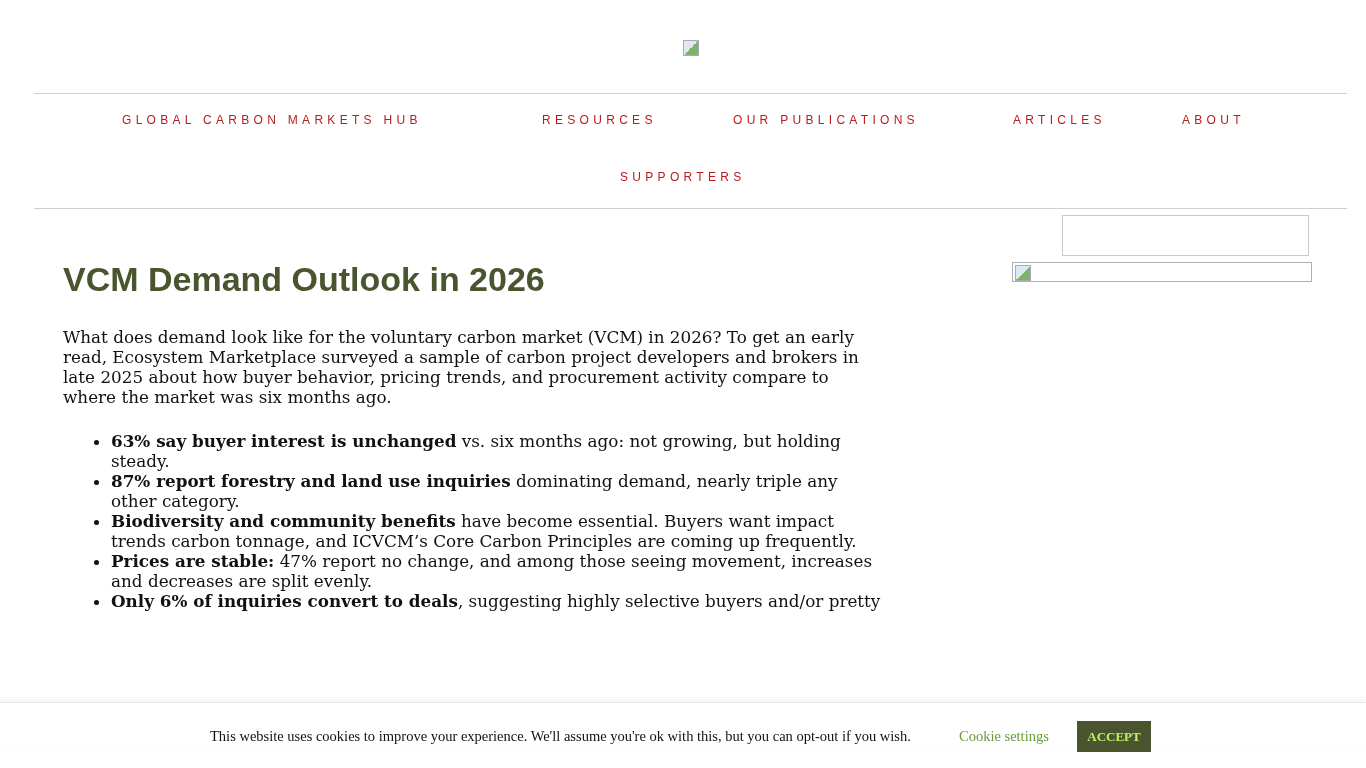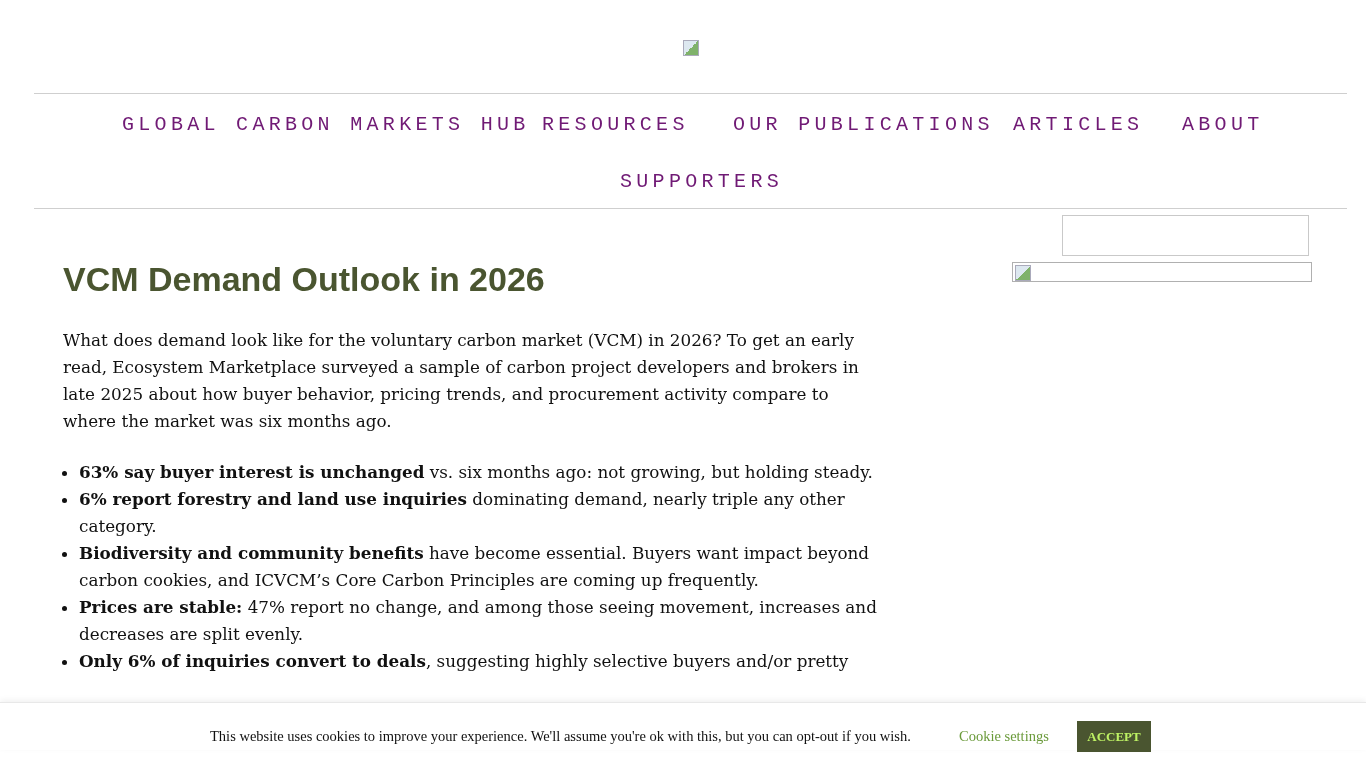--- a/index.html
+++ b/index.html
@@ -3,27 +3,27 @@
   <meta charset="utf-8">
   <style>
     * { box-sizing: border-box; margin: 0; padding: 0; }
     html, body { width: 1366px; height: 768px; overflow: hidden; background: #ffffff; }
     body { position: relative; font-family: "DejaVu Serif", serif; color: #000; }
 
     .logo { position: absolute; left: 683px; top: 40px; width: 16px; height: 16px; }
     .broken-img { display: inline-block; width: 16px; height: 16px; border: 1px solid #aab; background: linear-gradient(135deg, #dde8f0 0 50%, #7fb26a 50% 100%); }
 
     .nav { position: absolute; left: 34px; top: 93px; width: 1313px; height: 116px; border-top: 1px solid #cfcfcf; border-bottom: 1px solid #cfcfcf; }
-    .nav-item { position: absolute; font-family: Liberation Mono, monospace; font-size: 20px; letter-spacing: 4.3px; color: #701a75; text-decoration: none; white-space: nowrap; cursor: pointer; }
+    .nav-item { position: absolute; font-family: Liberation Sans, sans-serif; font-size: 12px; letter-spacing: 4.3px; color: #b91c1c; text-decoration: none; white-space: nowrap; cursor: pointer; }
 
     .title { position: absolute; left: 63px; top: 260px; font-family: "Liberation Sans", sans-serif; font-weight: bold; font-size: 34px; color: #4a5530; white-space: nowrap; }
 
-    .article { position: absolute; left: 63px; top: 327px; width: 820px; font-family: "DejaVu Serif", serif; font-size: 16.8px; line-height: 27px; color: #111; }
+    .article { position: absolute; left: 63px; top: 327px; width: 820px; font-family: "DejaVu Serif", serif; font-size: 16.8px; line-height: 20px; color: #111; }
     .article p { margin-bottom: 24px; }
-    .article ul { margin-left: 16px; list-style: disc; }
+    .article ul { margin-left: 48px; list-style: disc; }
     .article li { padding-left: 0; }
     .article b { font-weight: bold; }
 
     .sidebar-search { position: absolute; left: 1062px; top: 215px; width: 247px; height: 41px; border: 1px solid #c9c9c9; background: #fff; }
     .sidebar-banner { position: absolute; left: 1012px; top: 262px; width: 300px; height: 20px; border: 1px solid #b0b0b0; }
     .sidebar-banner .broken-img { position: absolute; left: 2px; top: 2px; }
 
     .cookie-bar { position: absolute; left: 0; top: 702px; width: 1366px; height: 48px; background: #fff; border-top: 1px solid #e8e8e8; box-shadow: 0 -2px 6px rgba(0,0,0,0.06); }
     .cookie-text { position: absolute; left: 210px; top: 25px; font-family: "Liberation Serif", serif; font-size: 14.5px; color: #111; white-space: nowrap; }
     .cookie-settings { position: absolute; left: 959px; top: 25px; font-family: "Liberation Serif", serif; font-size: 14.5px; color: #6a9a3a; white-space: nowrap; cursor: pointer; }
@@ -44,22 +44,22 @@
   <a class="nav-item" style="left:1148px; top:19px;">ABOUT</a>
   <a class="nav-item" style="left:586px; top:76px;">SUPPORTERS</a>
 </nav>
 
 <h1 class="title">VCM Demand Outlook in 2026</h1>
 
 <div class="article">
   <p>What does demand look like for the voluntary carbon market (VCM) in 2026? To get an early read, Ecosystem Marketplace surveyed a sample of carbon project developers and brokers in late 2025 about how buyer behavior, pricing trends, and procurement activity compare to where the market was six months ago.</p>
   <ul>
     <li><b>63% say buyer interest is unchanged</b><span> vs. six months ago: not growing, but holding steady.</span></li>
-    <li><b>6% report forestry and land use inquiries</b><span> dominating demand, nearly triple any other category.</span></li>
-    <li><b>Biodiversity and community benefits</b><span> have become essential. Buyers want impact beyond carbon cookies, and ICVCM’s Core Carbon Principles are coming up frequently.</span></li>
+    <li><b>87% report forestry and land use inquiries</b><span> dominating demand, nearly triple any other category.</span></li>
+    <li><b>Biodiversity and community benefits</b><span> have become essential. Buyers want impact trends carbon tonnage, and ICVCM’s Core Carbon Principles are coming up frequently.</span></li>
     <li><b>Prices are stable:</b><span> 47% report no change, and among those seeing movement, increases and decreases are split evenly.</span></li>
     <li><b>Only 6% of inquiries convert to deals</b><span>, suggesting highly selective buyers and/or pretty</span></li>
   </ul>
 </div>
 
 <input class="sidebar-search" type="text" placeholder="" style="">
 
 <div class="sidebar-banner">
   <span class="broken-img"></span>
 </div>

